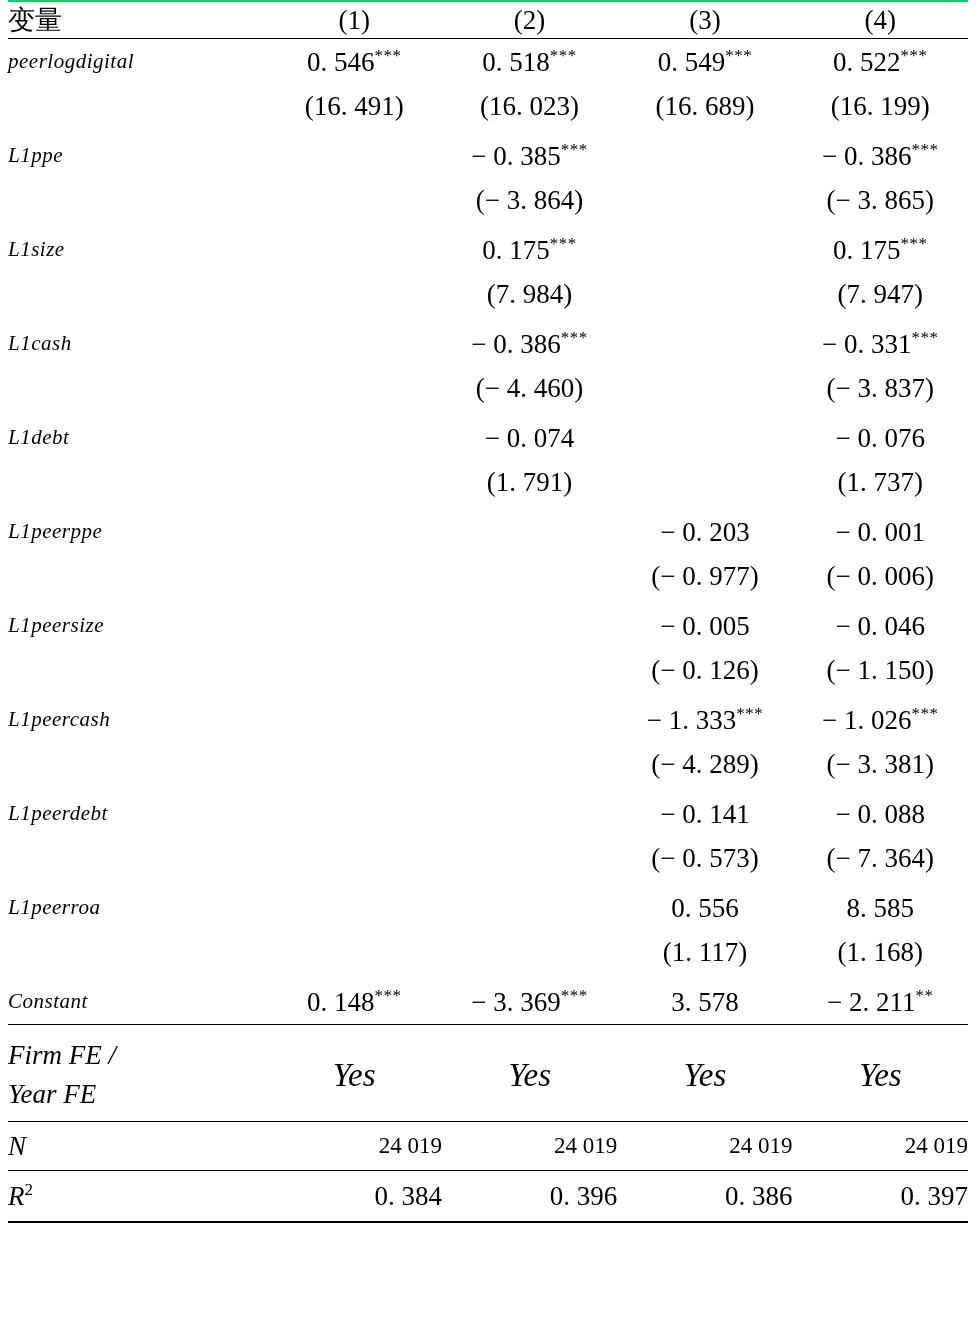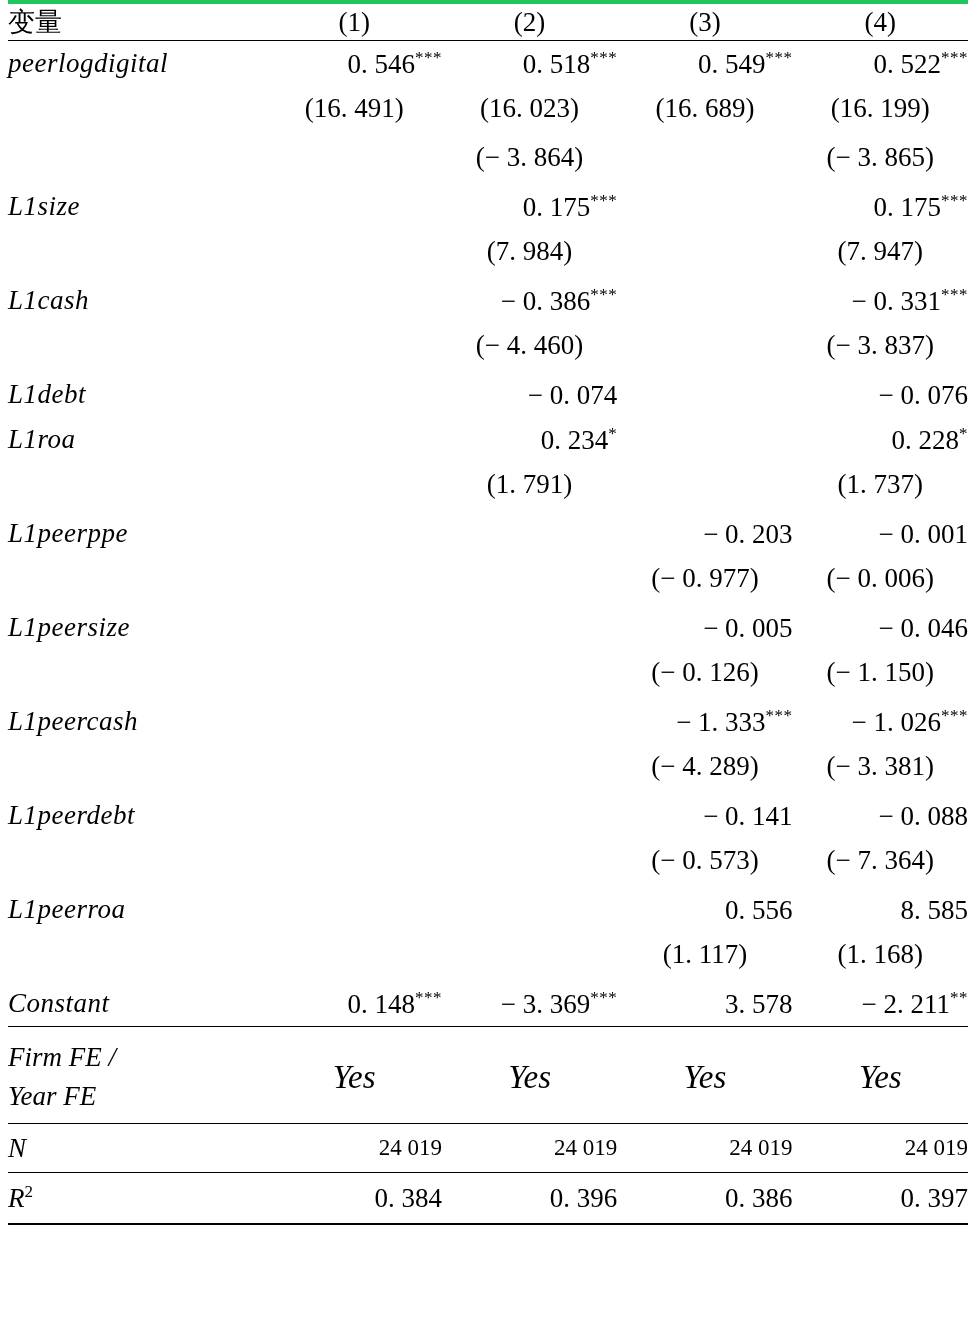--- a/index.html
+++ b/index.html
@@ -22,50 +22,50 @@
   table.regtable {
     width: 960px;
     border-collapse: collapse;
     table-layout: fixed;
   }
   table.regtable td, table.regtable th {
     padding: 0;
     vertical-align: middle;
   }
   
-  .rule-top td { border-top: 4px solid #22c55e; }
+  .rule-top td { border-top: 2px solid #22c55e; }
   .rule-mid td { border-top: 1.2px solid #000; }
   .rule-bot td { border-bottom: 2px solid #000; }
 
   .col-var { width: 258px; }
   .col-num { width: 175px; }
 
   .hdr-cell {
     font-size: 27px;
     text-align: center;
     padding: 9px 0 9px 0;
     font-family: "Liberation Serif", serif;
   }
   .hdr-var {
     font-size: 27px;
     text-align: left;
     padding: 9px 0 9px 6px;
     font-family: "DejaVu Sans", sans-serif;
   }
   .varname {
     font-style: italic;
-    font-size: 27px;
+    font-size: 21px;
     text-align: left;
     padding-left: 6px;
     white-space: nowrap;
     letter-spacing: 0.5px;
   }
   .coef {
     font-size: 27px;
-    text-align: right;
+    text-align: center;
     padding-right: 14px;
     white-space: nowrap;
   }
   .se {
     font-size: 27px;
     text-align: right;
     padding-right: 14px;
     white-space: nowrap;
   }
   .stars {
@@ -151,20 +151,27 @@
         <td class="coef"><span>0. 522</span><span class="stars">***</span></td>
       </tr>
       <tr class="se-row">
         <td class="blank"></td>
         <td class="se">(16. 491)</td>
         <td class="se">(16. 023)</td>
         <td class="se">(16. 689)</td>
         <td class="se">(16. 199)</td>
       </tr>
 
+      <tr class="coef-row">
+        <td class="varname">L1ppe</td>
+        <td class="coef"><span></span><span class="stars"></span></td>
+        <td class="coef"><span>− 0. 385</span><span class="stars">***</span></td>
+        <td class="coef"><span></span><span class="stars"></span></td>
+        <td class="coef"><span>− 0. 386</span><span class="stars">***</span></td>
+      </tr>
       <tr class="se-row">
         <td class="blank"></td>
         <td class="se"></td>
         <td class="se">(− 3. 864)</td>
         <td class="se"></td>
         <td class="se">(− 3. 865)</td>
       </tr>
 
       <tr class="coef-row">
         <td class="varname">L1size</td>
@@ -197,27 +204,20 @@
       </tr>
 
       <tr class="coef-row">
         <td class="varname">L1debt</td>
         <td class="coef"><span></span><span class="stars"></span></td>
         <td class="coef"><span>− 0. 074</span><span class="stars"></span></td>
         <td class="coef"><span></span><span class="stars"></span></td>
         <td class="coef"><span>− 0. 076</span><span class="stars"></span></td>
       </tr>
 
-      <tr class="coef-row">
-        <td class="varname">L1roa</td>
-        <td class="coef"><span></span><span class="stars"></span></td>
-        <td class="coef"><span>0. 234</span><span class="stars">*</span></td>
-        <td class="coef"><span></span><span class="stars"></span></td>
-        <td class="coef"><span>0. 228</span><span class="stars">*</span></td>
-      </tr>
       <tr class="se-row">
         <td class="blank"></td>
         <td class="se"></td>
         <td class="se">(1. 791)</td>
         <td class="se"></td>
         <td class="se">(1. 737)</td>
       </tr>
 
       <tr class="coef-row">
         <td class="varname">L1peerppe</td>

